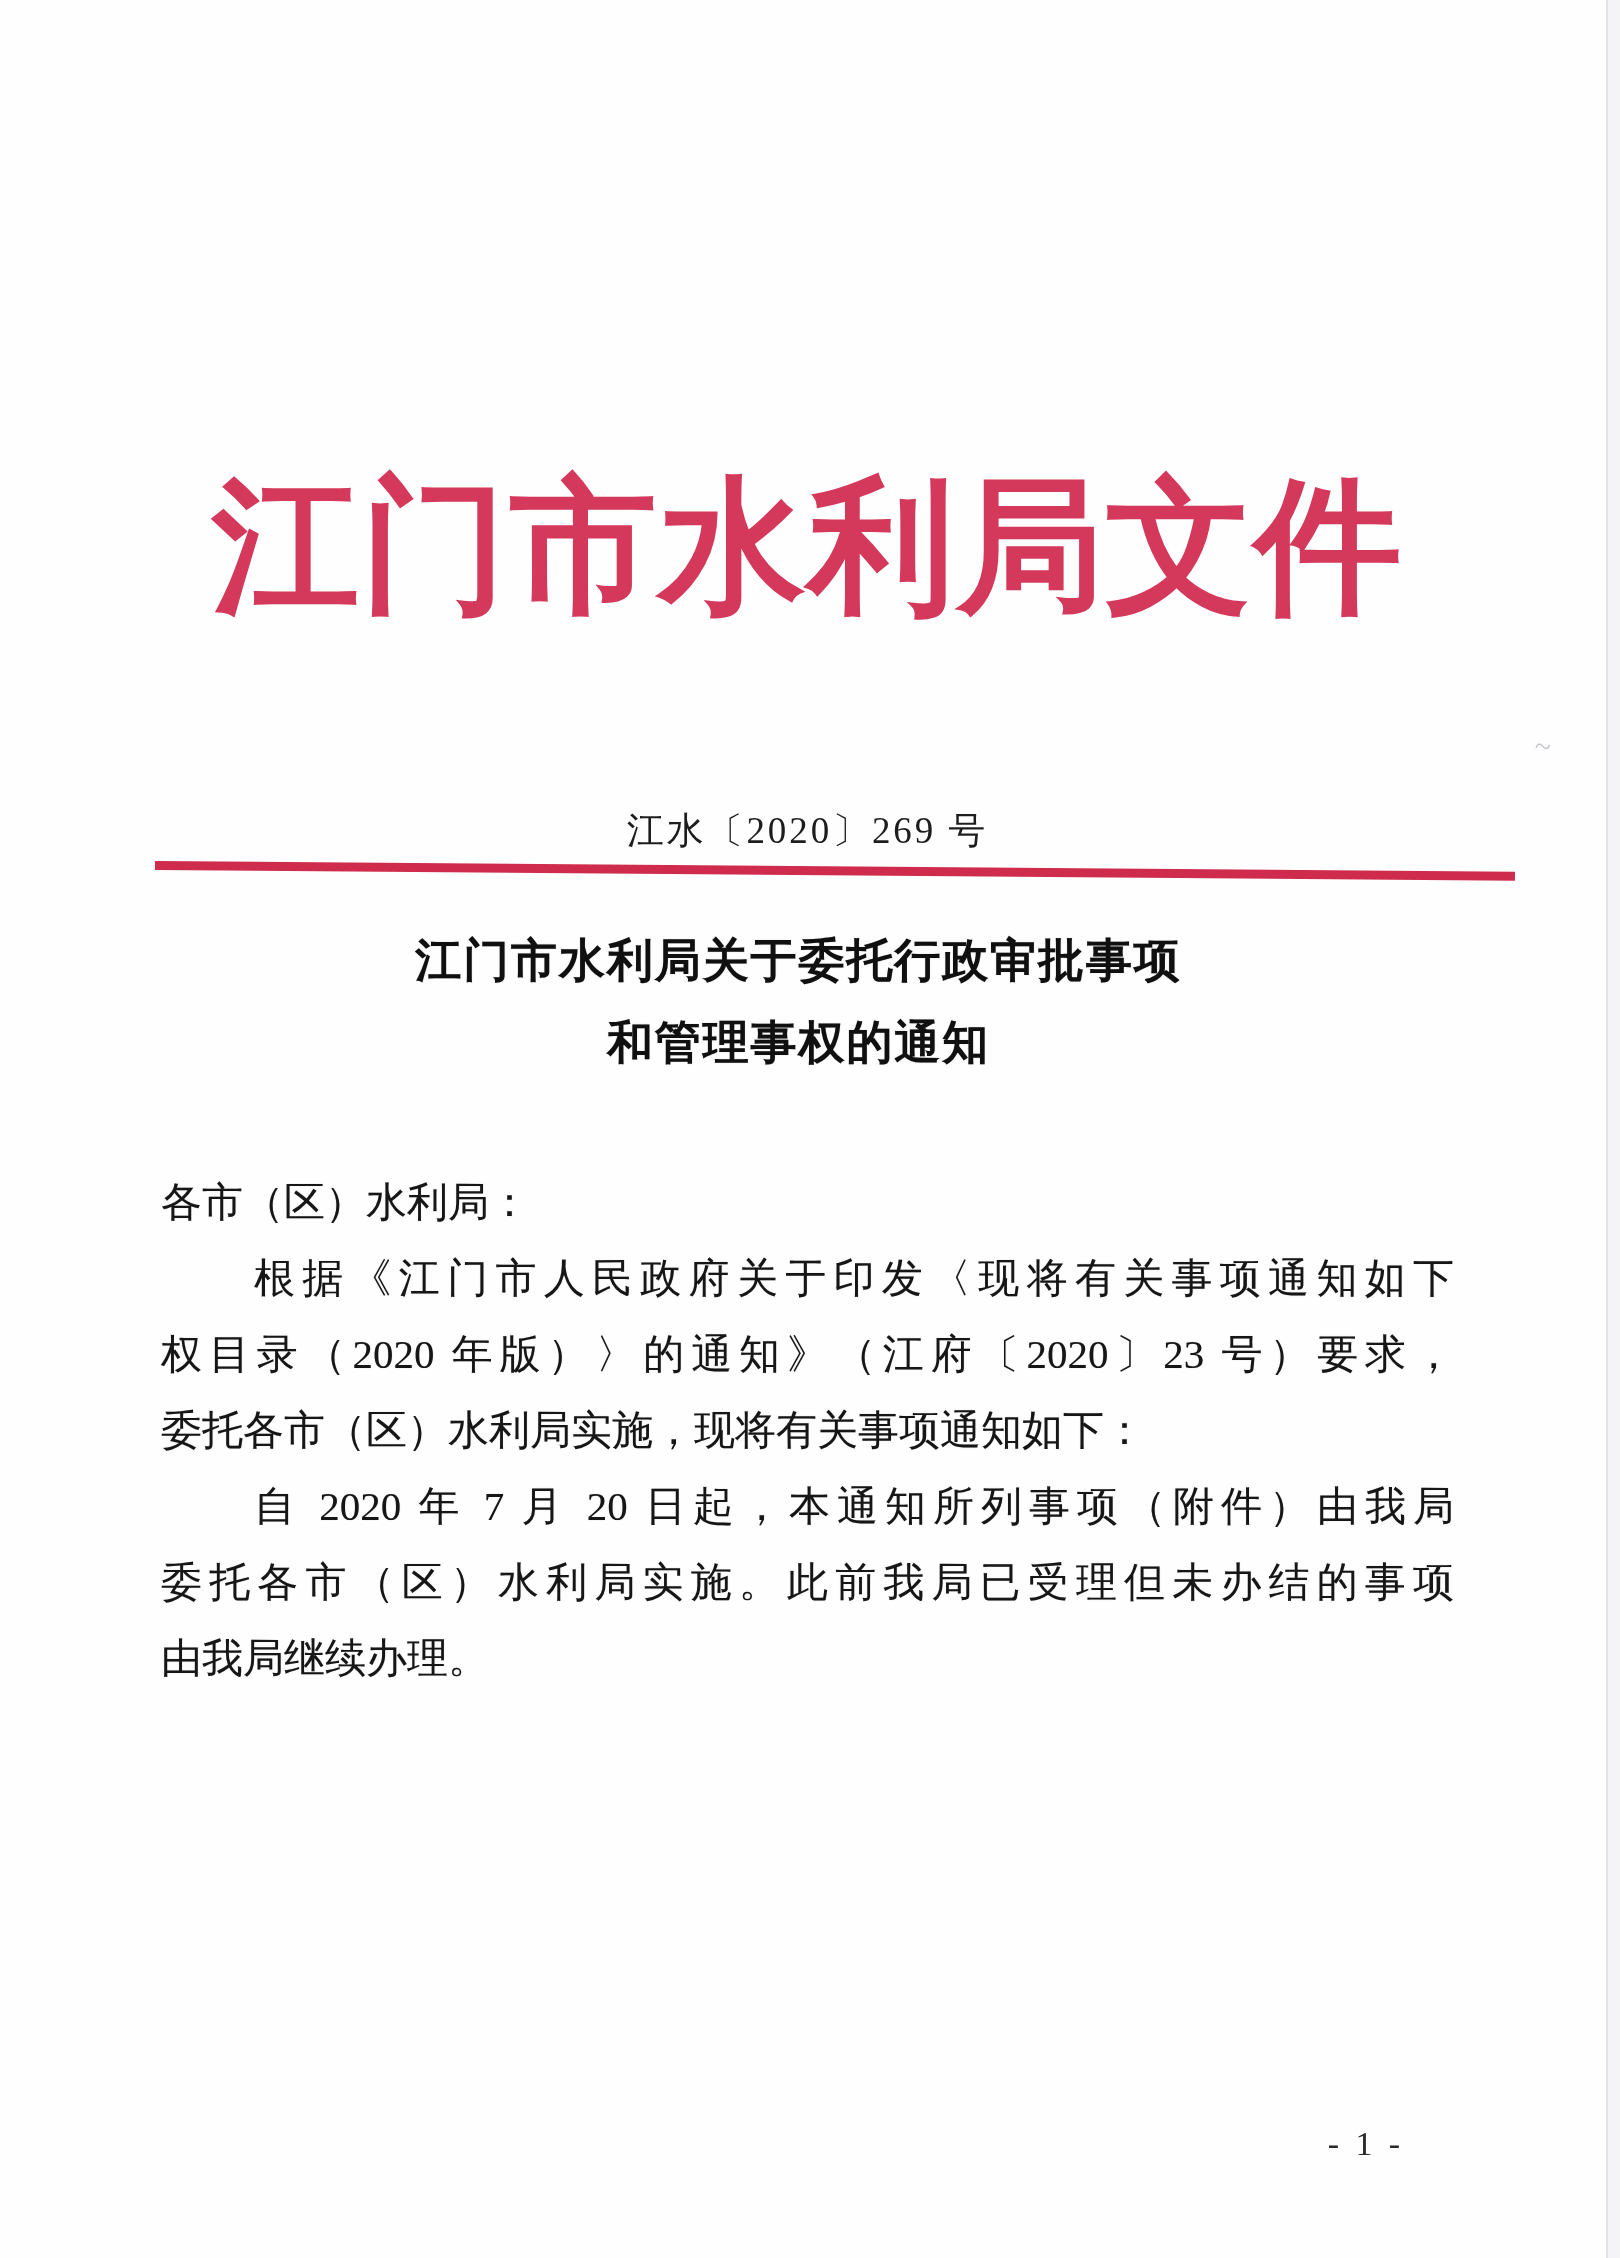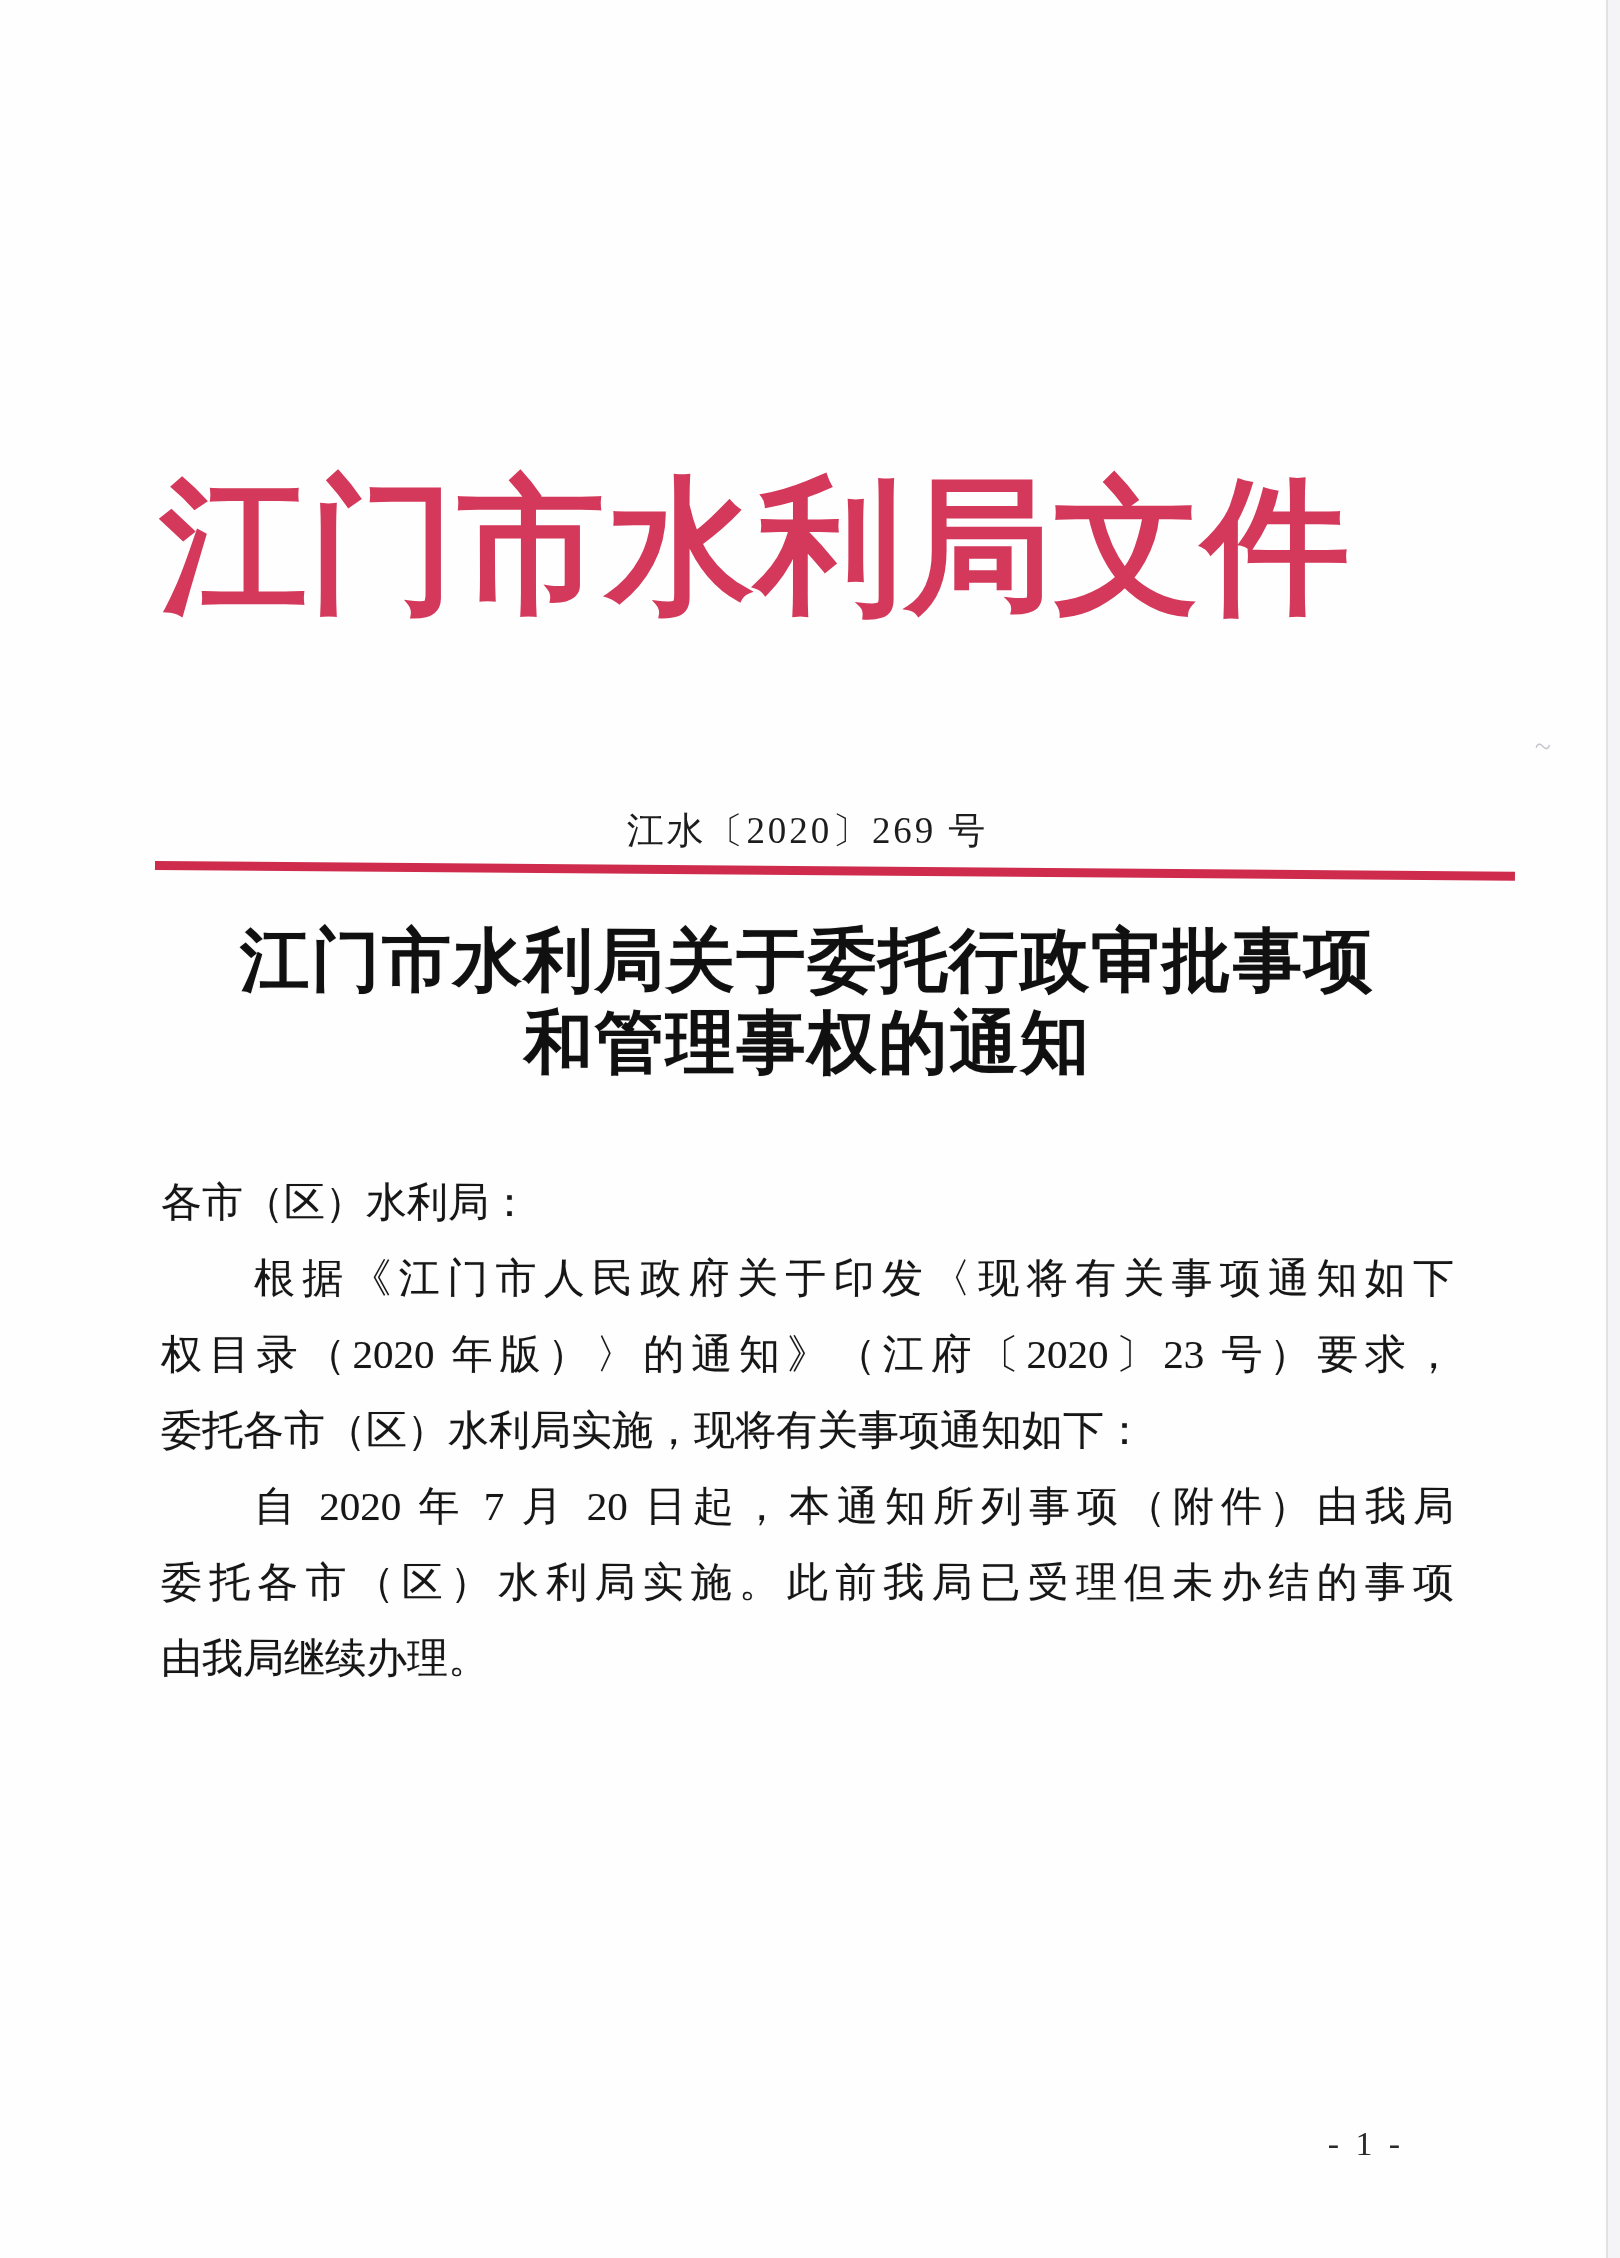--- a/index.html
+++ b/index.html
@@ -36,21 +36,21 @@
     color: #c6c6cc;
     font-size: 29px;
     transform: rotate(8deg);
   }
   
   .letterhead-title {
     position: absolute;
     left: 160px;
     top: 448px;
     width: 1295px;
-    text-align: left;
+    text-align: center;
     font-size: 147px;
     line-height: 199px;
     font-weight: 700;
     letter-spacing: 1.9px;
     color: var(--accent-red, #d4395b);
     white-space: nowrap;
     font-family: "Liberation Serif", "DejaVu Serif", serif;
   }
   .doc-number {
     position: absolute;
@@ -69,27 +69,27 @@
     left: 155px;
     top: 861px;
     width: 1360px;
     height: 8.7px;
     background: var(--rule-red, #cf2b4c);
     transform: rotate(0.45deg);
     transform-origin: left center;
   }
   .doc-title {
     position: absolute;
-    left: 160px;
+    left: 151px;
     top: 920px;
     width: 1295px;
     text-align: center;
     color: #101010;
     font-weight: 700;
-    font-size: 69px;
+    font-size: 46px;
     line-height: 82px;
     letter-spacing: 1.9px;
     text-shadow: 0 0 1px rgba(0,0,0,0.35);
   }
   .body-block {
     position: absolute;
     left: 161px;
     top: 1164px;
     width: 1293px;
     color: var(--text-color, #161616);

